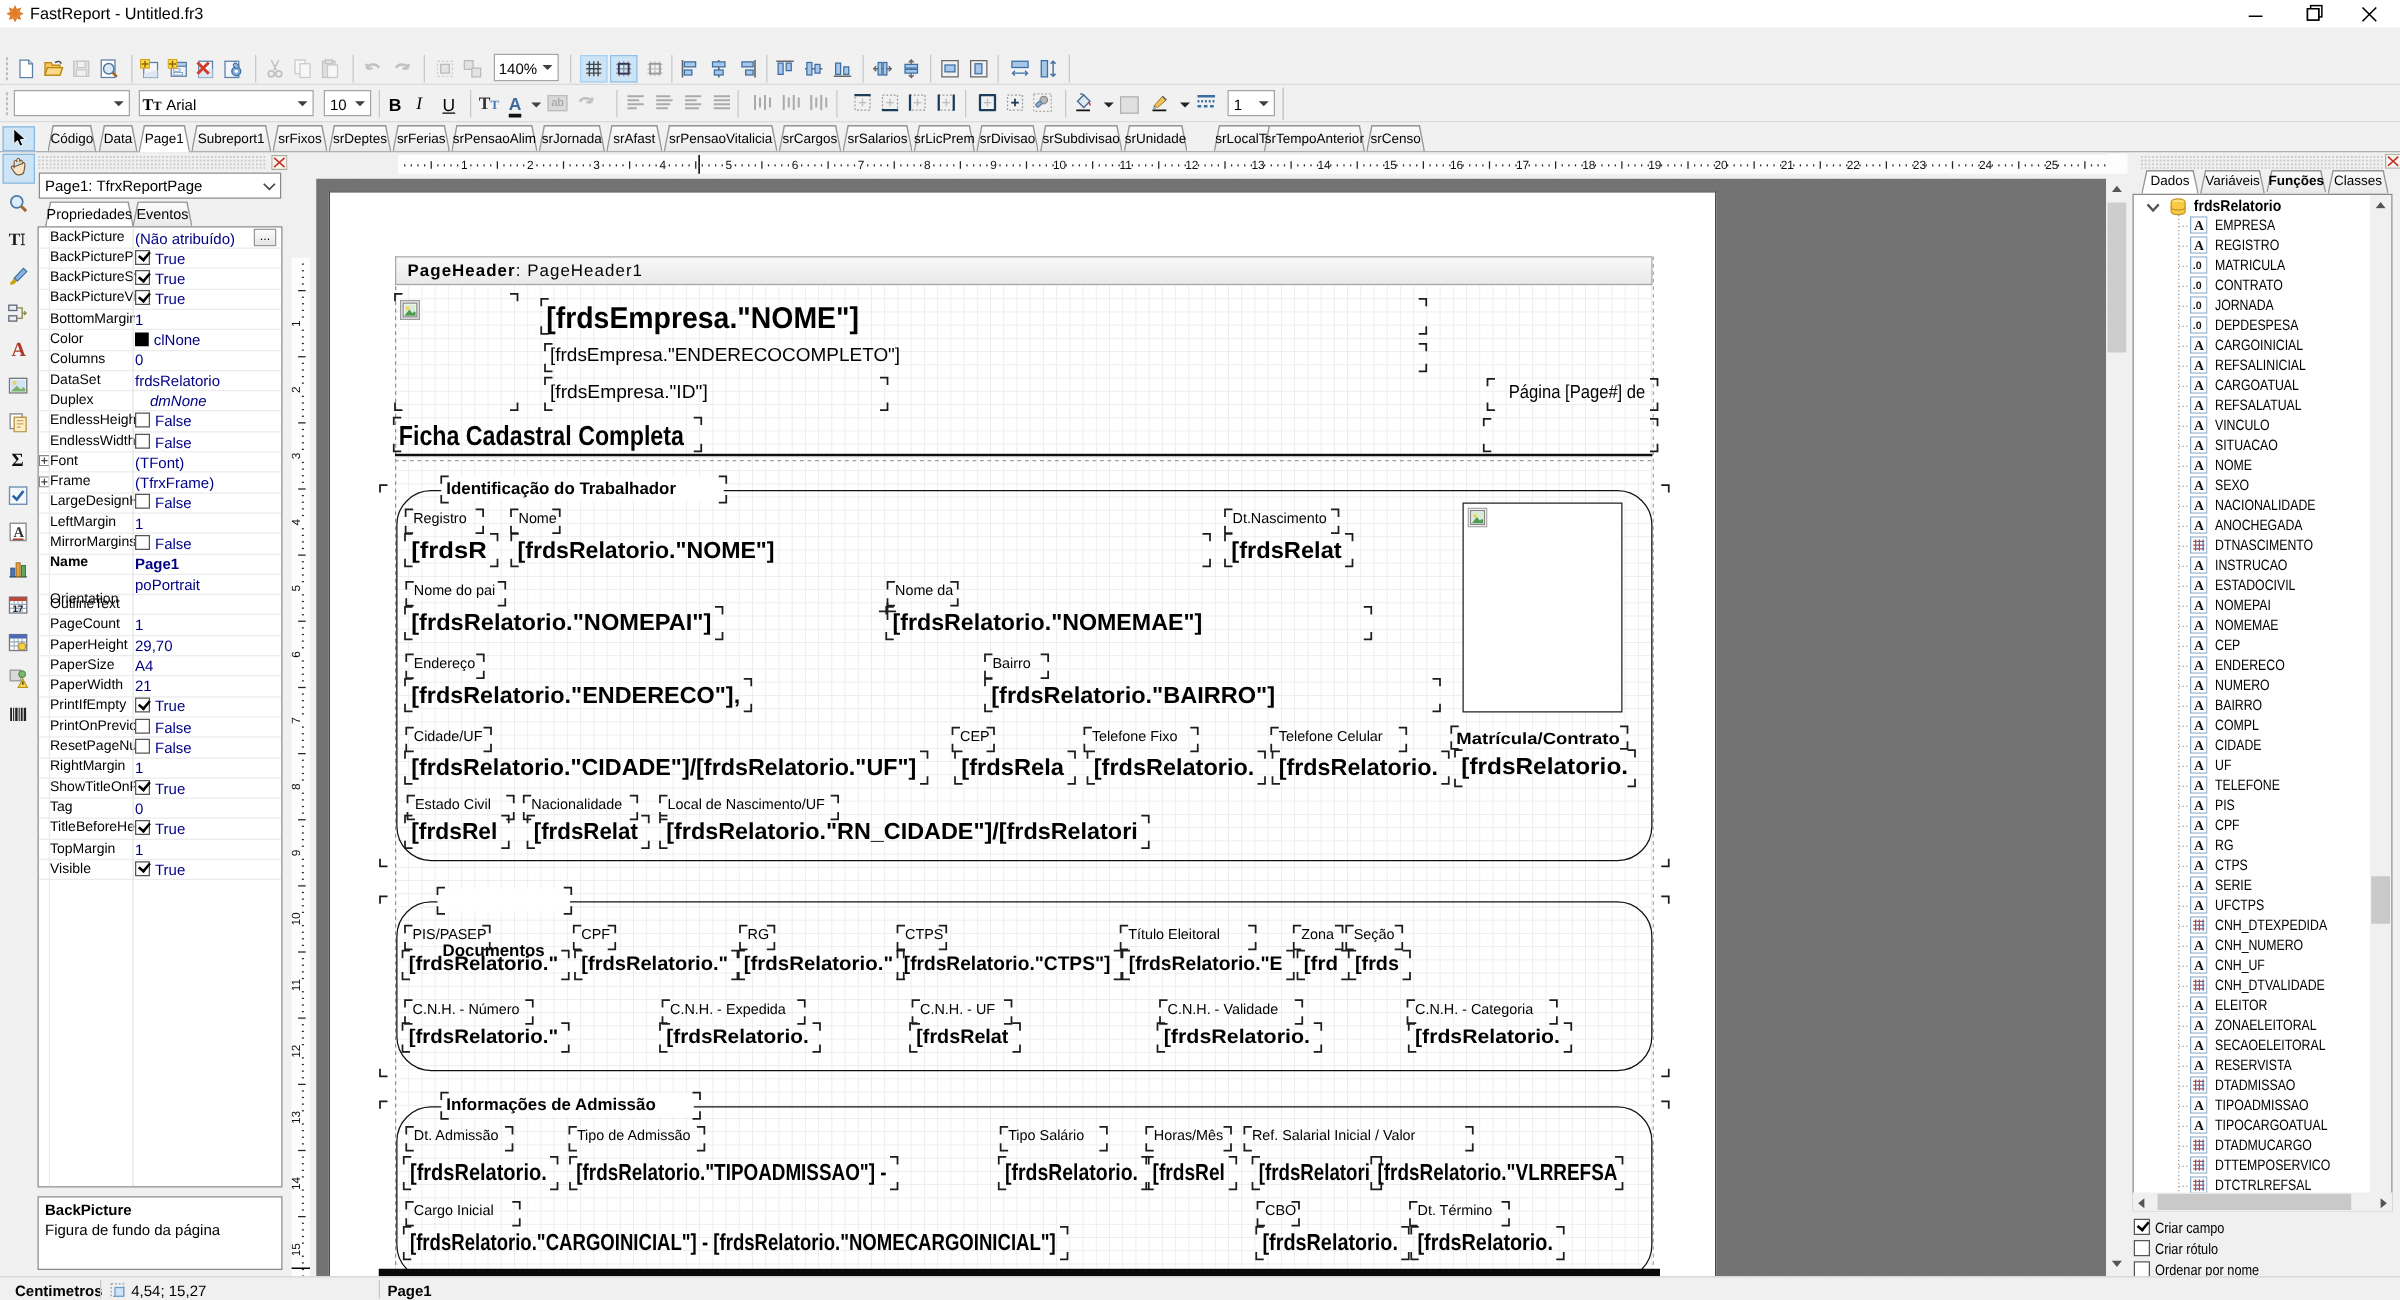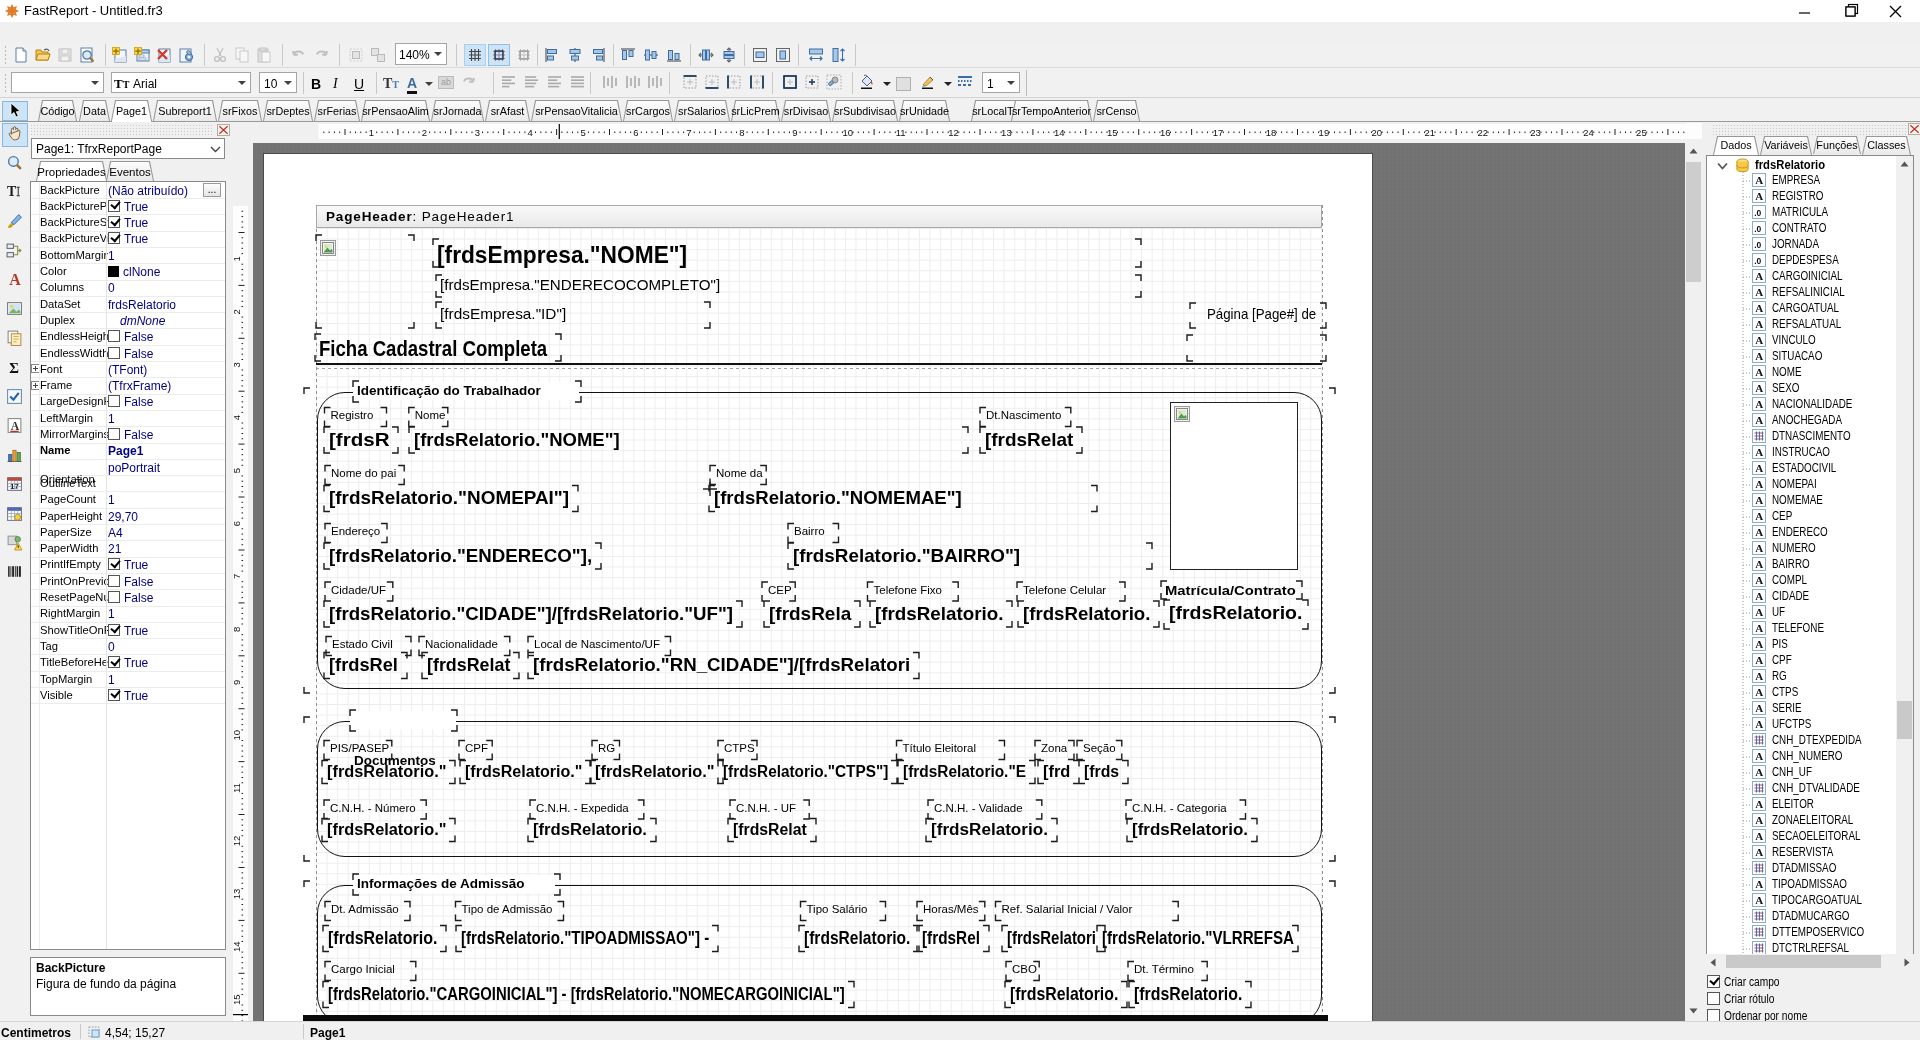--- a/index.html
+++ b/index.html
@@ -1291,21 +1291,21 @@
 <div class="tab sel" style="left:10px;top:14px;width:46px;height:19px;z-index:3;">
           <div class="bg"></div>
           <div class="in"></div>
           <div class="tx" style="top:3px">Dados</div>
         </div>
 <div class="tab" style="left:57px;top:14px;width:52px;height:19px;">
           <div class="bg"></div>
           <div class="in"></div>
           <div class="tx" style="top:3px">Variáveis</div>
         </div>
-<div class="tab" style="left:110px;top:14px;width:48px;height:18px;">
+<div class="tab" style="left:110px;top:14px;width:48px;height:18px;font-weight:bold;">
           <div class="bg"></div>
           <div class="in"></div>
           <div class="tx" style="top:3px">Funções</div>
         </div>
 <div class="tab" style="left:159px;top:14px;width:49px;height:19px;">
           <div class="bg"></div>
           <div class="in"></div>
           <div class="tx" style="top:3px">Classes</div>
         </div>
 <div class="abs" style="left:3px;top:33px;width:208px;height:814px;background:#fff;border:1px solid #8a8a8a;overflow:hidden">
@@ -1769,21 +1769,21 @@
         </div>
 <div class="cb c" style="left:4px;top:853px;width:13px;height:13px"></div>
 <div class="t" style="left:21px;top:854px;font-size:12px;transform:scaleX(0.85);transform-origin:0 50%">Criar campo</div>
 <div class="cb" style="left:4px;top:870px;width:13px;height:13px"></div>
 <div class="t" style="left:21px;top:871px;font-size:12px;transform:scaleX(0.85);transform-origin:0 50%">Criar rótulo</div>
 <div class="cb" style="left:4px;top:887px;width:13px;height:13px"></div>
 <div class="t" style="left:21px;top:888px;font-size:12px;transform:scaleX(0.85);transform-origin:0 50%">Ordenar por nome</div>
 </div>
 </div>
 <div class="abs" style="left:0;top:1021px;width:1920px;height:19px;background:#f0f0f0;border-top:1px solid #d4d4d4">
-<div class="t" style="left:1px;top:5px;font-size:12px;font-weight:bold">Centimetros</div>
+<div class="t" style="left:12px;top:5px;font-size:12px;font-weight:bold">Centimetros</div>
 <div class="vsep" style="left:80px;top:2px;height:15px"></div>
 <svg class="icon" style="left:88px;top:4px" width="13" height="13" viewBox="0 0 13 13">
         <rect x="1" y="1" width="10" height="10" fill="none" stroke="#999" stroke-dasharray="1.5 1.5"></rect>
         <rect x="4" y="4" width="7" height="7" fill="#cfe4f7" stroke="#6a9cc8"></rect>
       </svg>
 <div class="t" style="left:105px;top:5px;font-size:12px">4,54; 15,27</div>
 <div class="vsep" style="left:303px;top:2px;height:15px"></div>
 <div class="t" style="left:310px;top:5px;font-size:12px;font-weight:bold">Page1</div>
 </div>
 </div>

